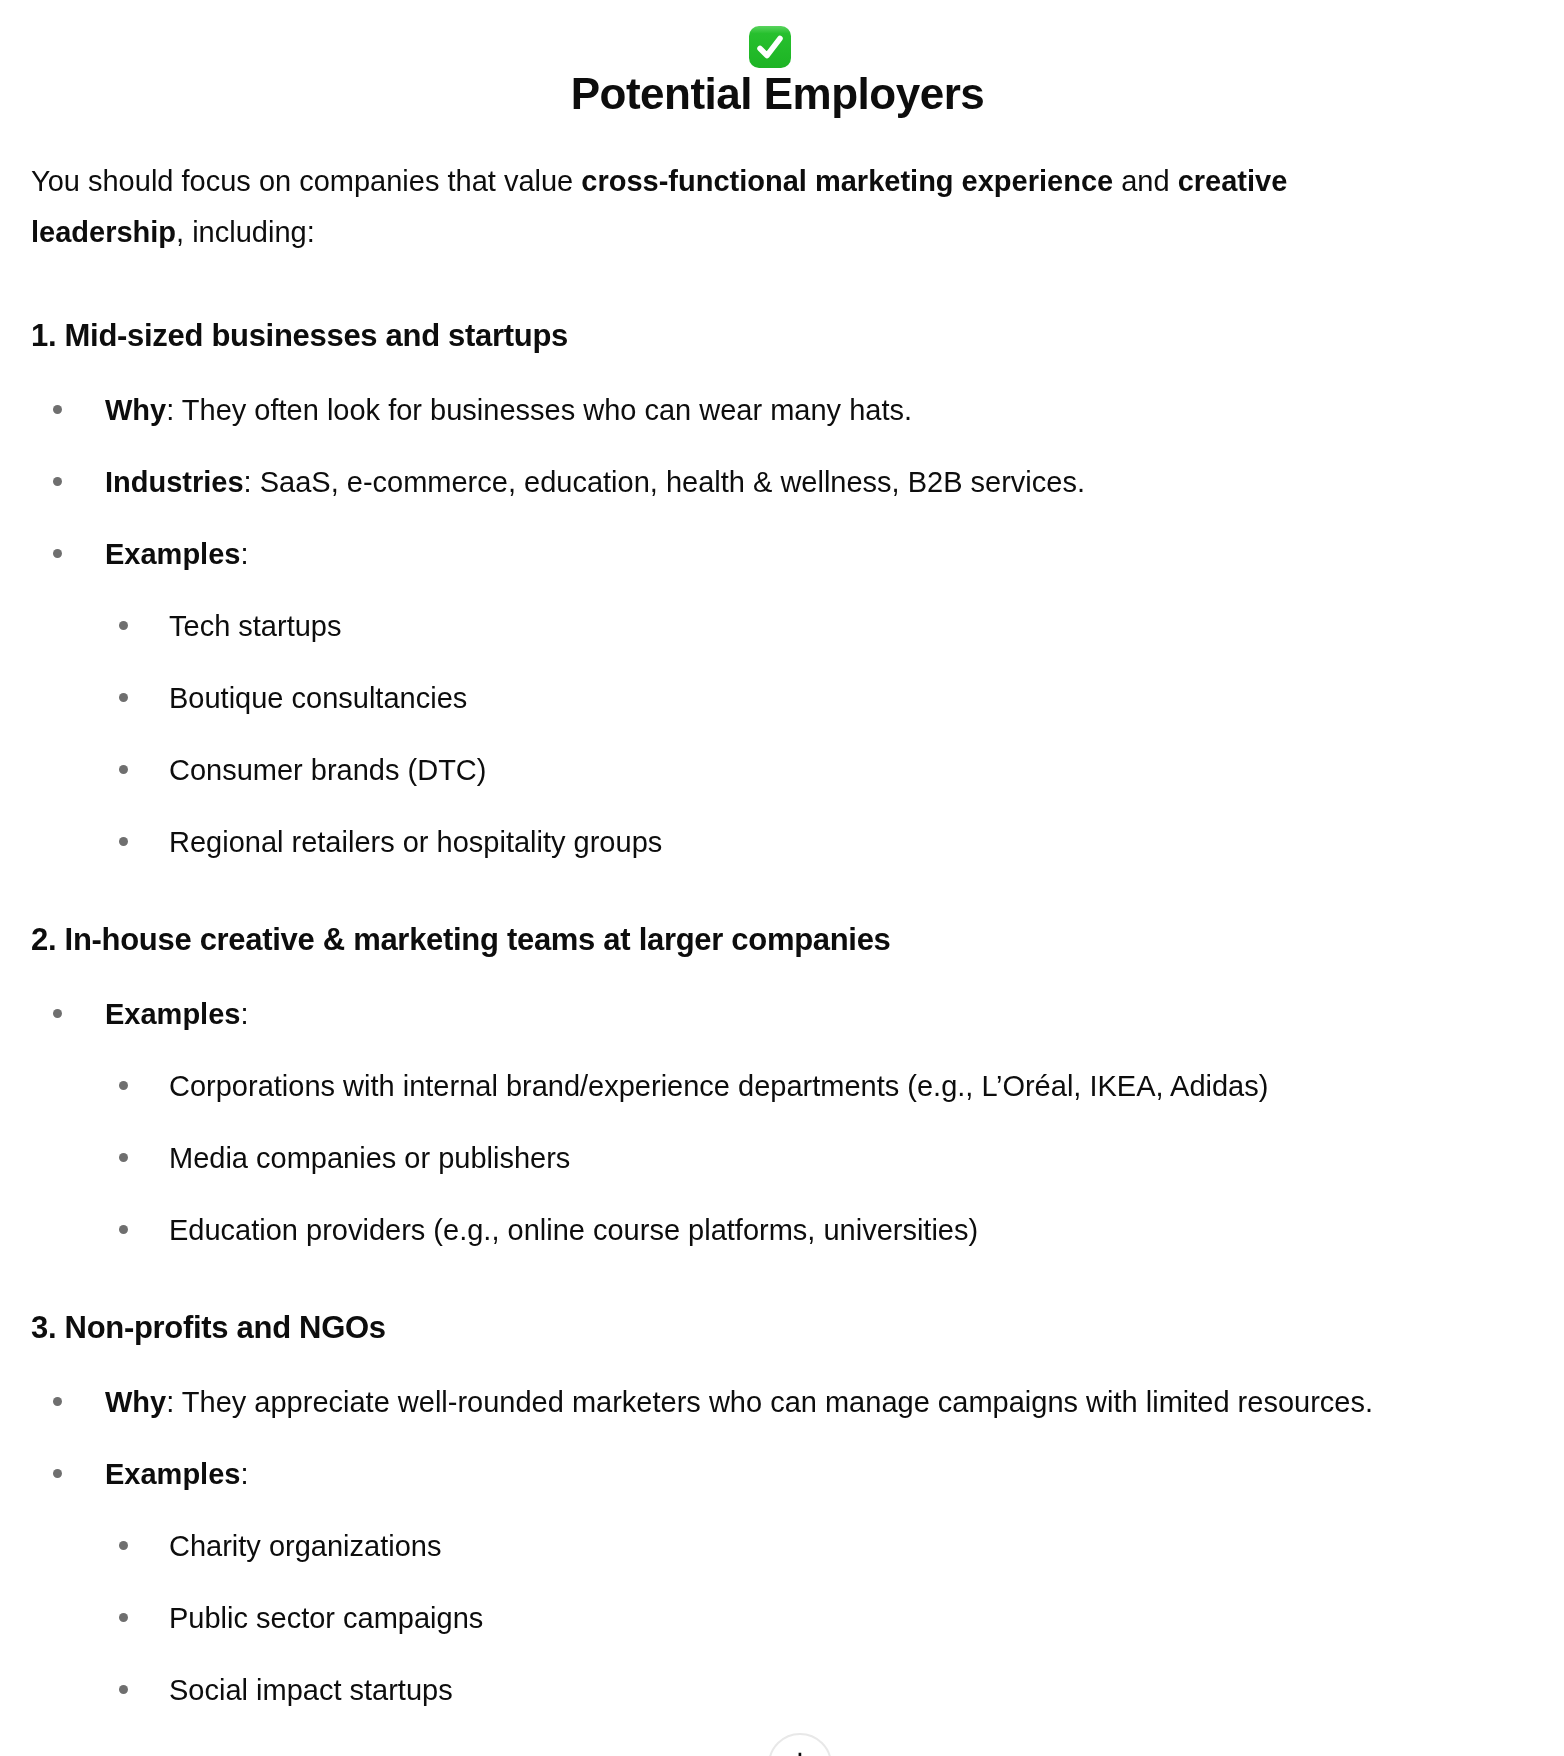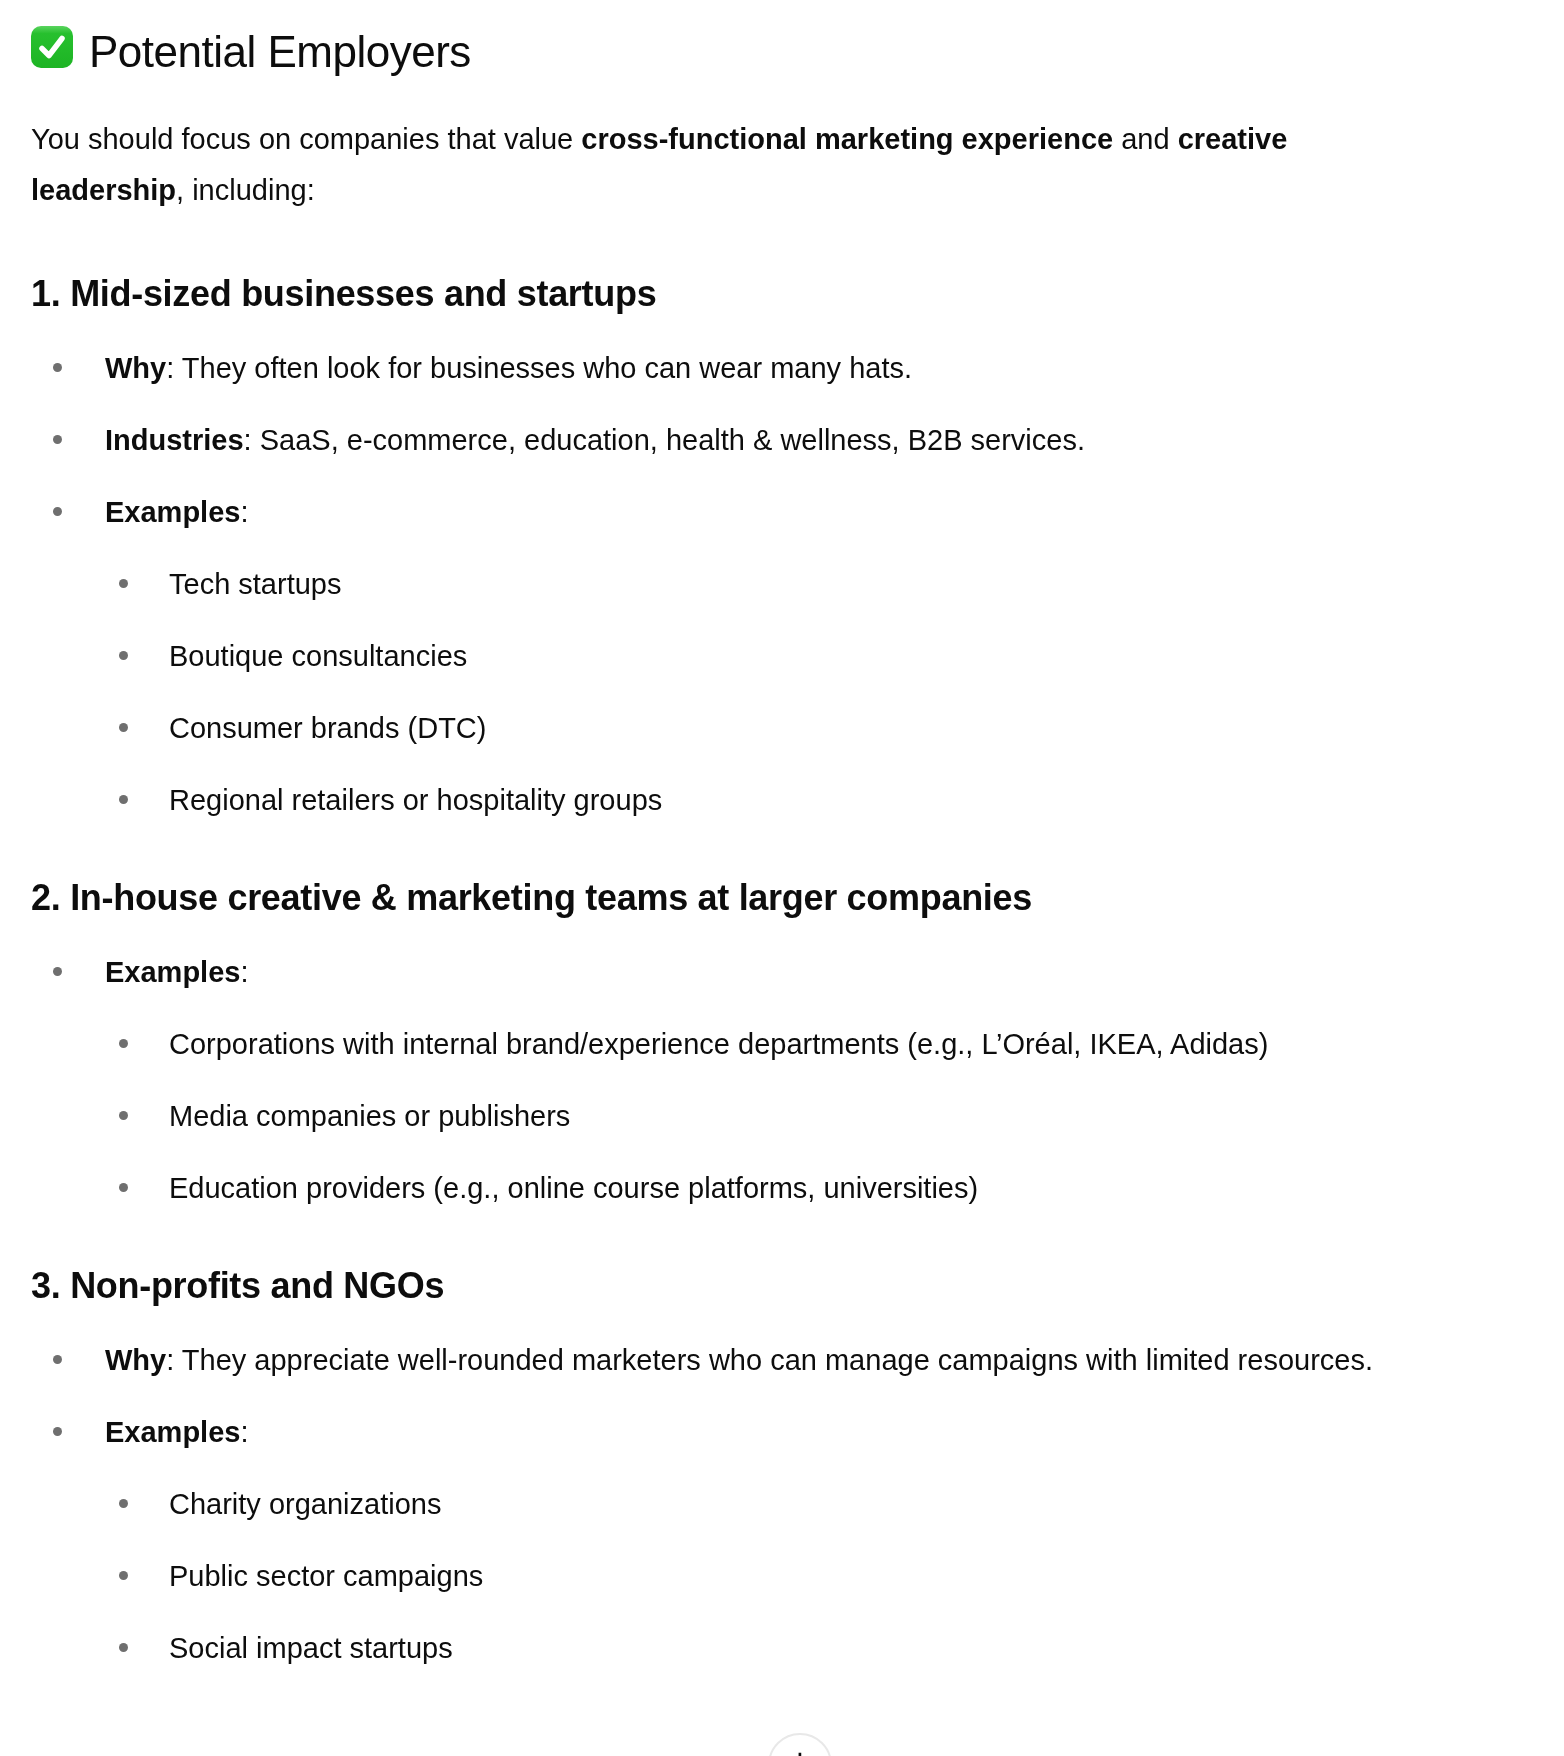--- a/index.html
+++ b/index.html
@@ -10,26 +10,27 @@
     overflow: hidden;
     background: #ffffff;
     color: #0d0d0d;
     font-family: "Liberation Sans", "DejaVu Sans", sans-serif;
     font-size: 29px;
   }
   .content { padding: 26px 40px 0 31px; }
 
   h2.page-title {
     display: flex;
-    align-items: flex-start;
+    align-items: center;
     margin: 0 0 36px 0;
     font-size: 44px;
     line-height: 52px;
-    font-weight: 400;
+    font-weight: 700;
     letter-spacing: -0.5px;
+    flex-direction: column;
   }
   .emoji-box {
     width: 42px;
     height: 42px;
     margin-right: 16px;
     flex: 0 0 auto;
     border-radius: 10px;
     background: linear-gradient(180deg, #5ad45f 0%, #27c02e 18%, #1db424 100%);
     display: flex;
     align-items: center;
@@ -38,21 +39,21 @@
   .emoji-box svg { display: block; }
 
   p.intro {
     margin: 0;
     line-height: 51px;
   }
   b { font-weight: 700; margin-top: 31px; }
 
   h3.section-heading {
     margin: 56px 0 24px 0;
-    font-size: 36px;
+    font-size: 31px;
     line-height: 44px;
     font-weight: 700;
     letter-spacing: -0.3px;
   }
 
   ul { list-style: none; margin: 0; padding: 0; }
   li {
     position: relative;
     padding-left: 74px;
     margin: 32px 0;

